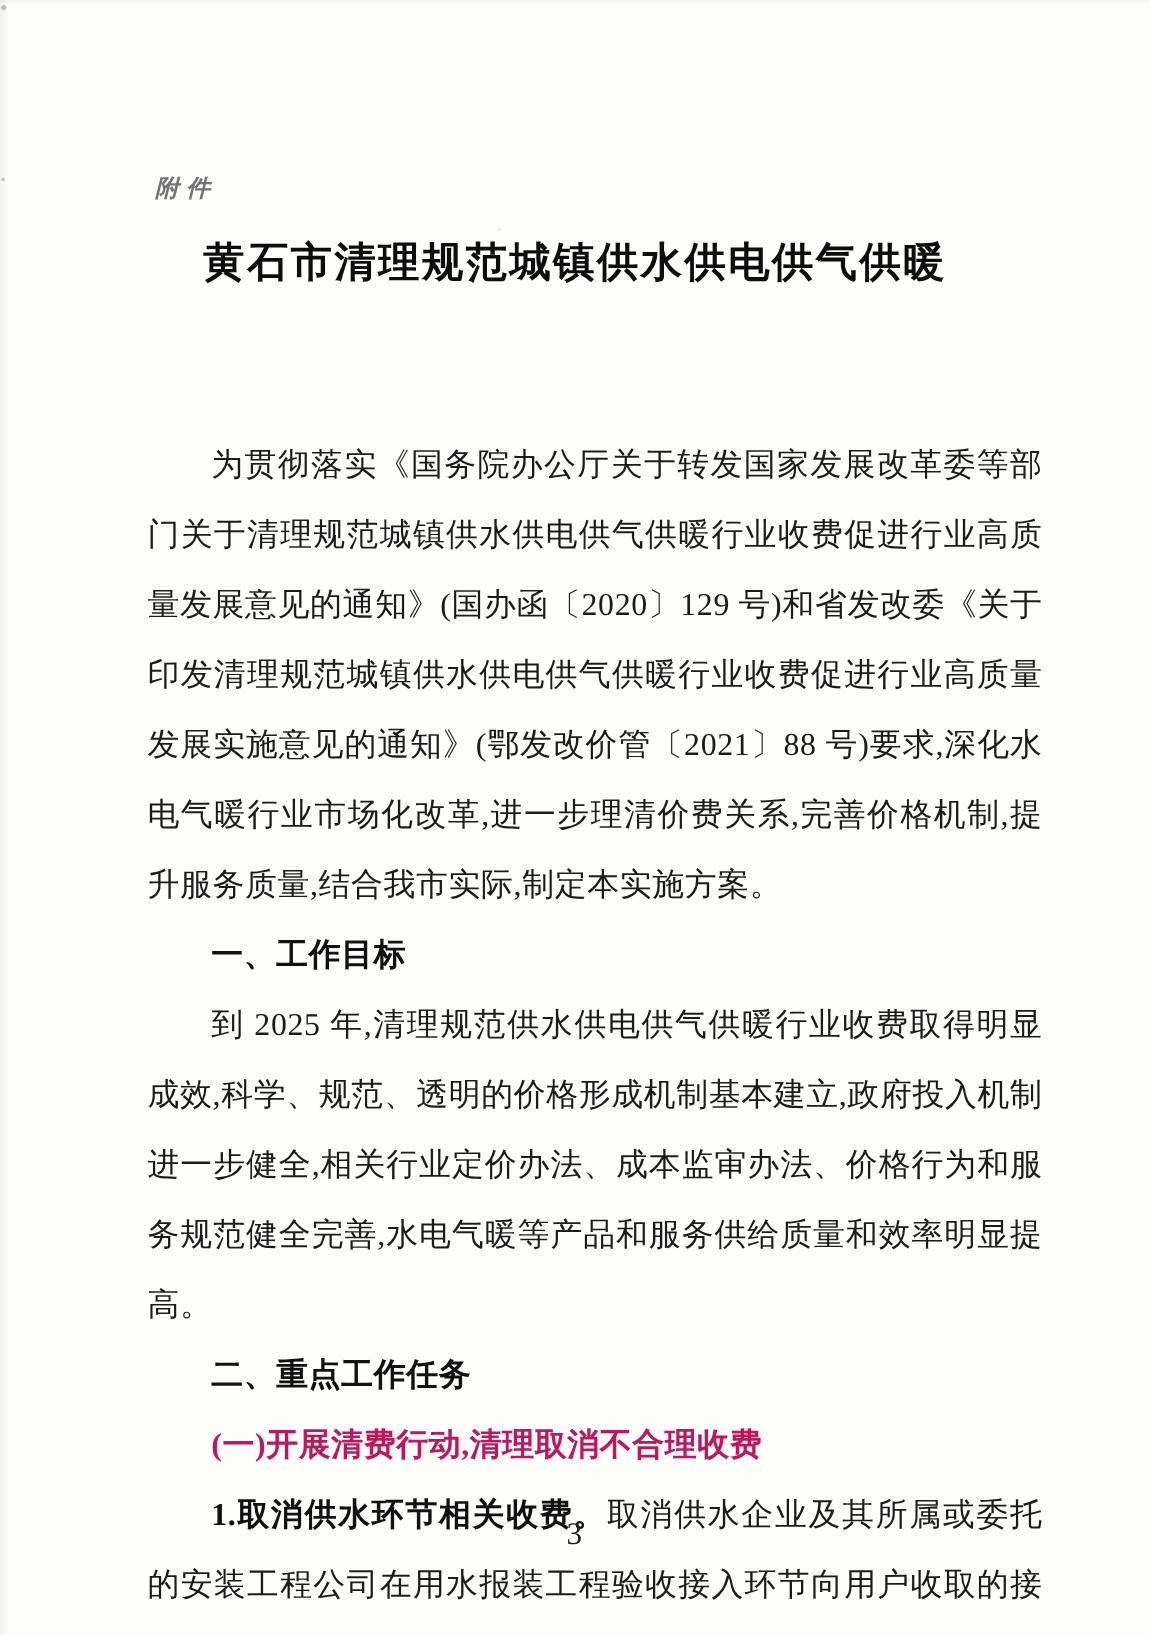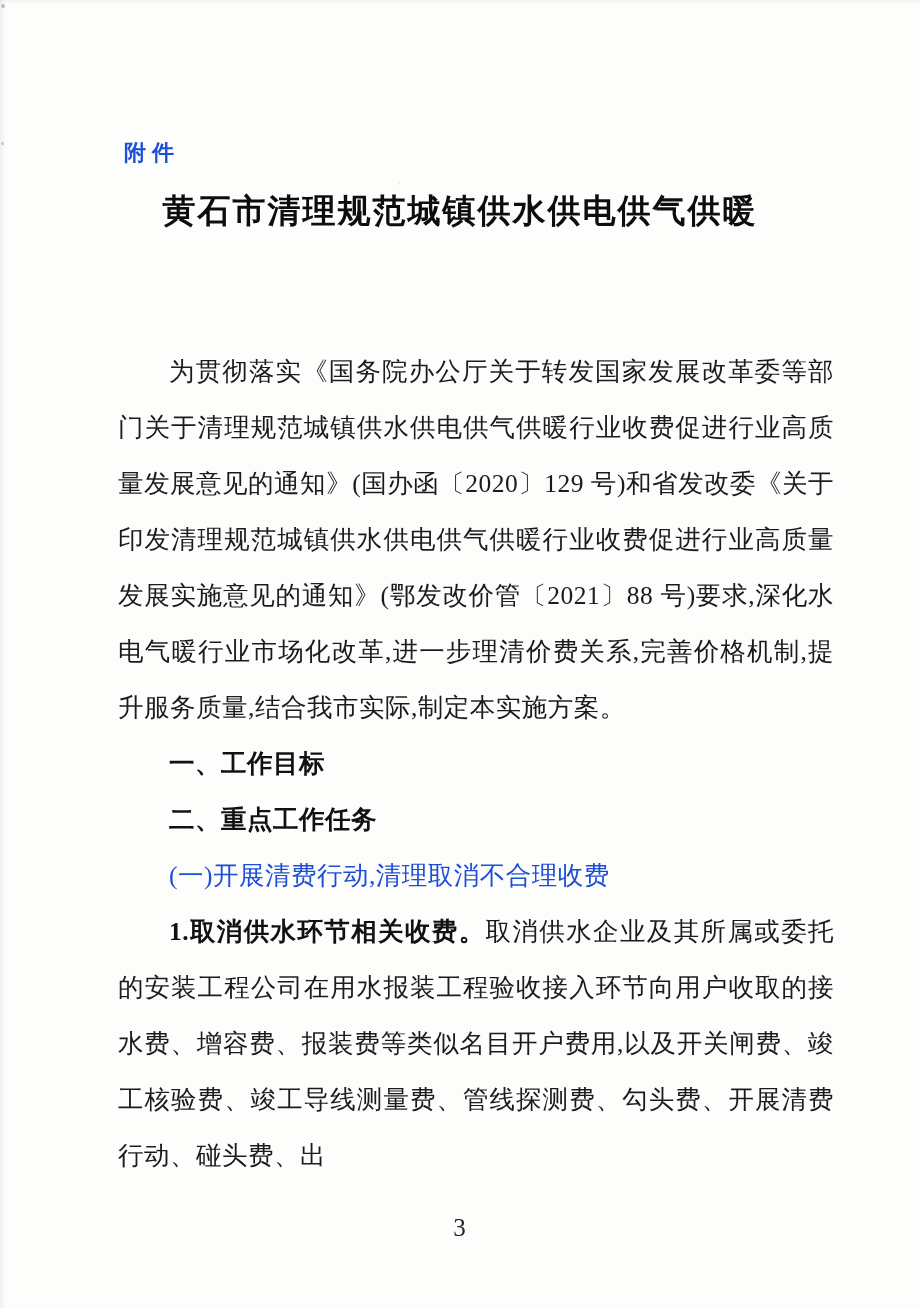--- a/index.html
+++ b/index.html
@@ -29,24 +29,25 @@
     pointer-events:none;
   }
   .speck{position:absolute;background:#8a8a8a;border-radius:50%;}
   .s1{left:1px;top:4px;width:4px;height:4px;opacity:.55;}
   .s2{left:1px;top:142px;width:3px;height:3px;opacity:.45;}
   .s3{left:398px;top:182px;width:3px;height:3px;opacity:.12;}
 
   .attachment{
     position:absolute;
     left:124px;top:138px;
-    font-size:22px;
+    font-size:19px;
     font-weight:600;
     letter-spacing:6px;
-    color:#1d4ed8;
+    color:#737373;
+    font-style:italic;
   }
   .title{
     position:absolute;
     left:0;top:186px;width:920px;
     margin:0;
     text-align:center;
     font-size:33px;
     line-height:50px;
     font-weight:700;
     letter-spacing:2px;
@@ -66,22 +67,22 @@
     letter-spacing:0.5px;
     color:#1b1b1b;
   }
   .body p{margin:0;text-indent:2em;}
   .heading-hei{
     font-family:Liberation Serif, serif;
     font-weight:700;
     color:#111;
   }
   .heading-kai{
-    font-weight:400;
-    color:#1d4ed8;
+    font-weight:700;
+    color:#be185d;
   }
   .lead{font-weight:700;color:#111;margin-top:36px;}
 
   .pageno{
     position:absolute;
     left:0;top:1214px;width:920px;
     text-align:center;
     font-size:25px;
     color:#222;
     letter-spacing:1px;
@@ -100,20 +101,21 @@
 
   <h1 class="title">
     <span class="tline">黄石市清理规范城镇供水供电供气供暖</span>
   </h1>
 
   <div class="body">
     <p class="para">为贯彻落实《国务院办公厅关于转发国家发展改革委等部门关于清理规范城镇供水供电供气供暖行业收费促进行业高质量发展意见的通知》(国办函〔2020〕129 号)和省发改委《关于印发清理规范城镇供水供电供气供暖行业收费促进行业高质量发展实施意见的通知》(鄂发改价管〔2021〕88 号)要求,深化水电气暖行业市场化改革,进一步理清价费关系,完善价格机制,提升服务质量,结合我市实际,制定本实施方案。</p>
 
     <p class="heading-hei">一、工作目标</p>
 
+    <p class="para">到 2025 年,清理规范供水供电供气供暖行业收费取得明显成效,科学、规范、透明的价格形成机制基本建立,政府投入机制进一步健全,相关行业定价办法、成本监审办法、价格行为和服务规范健全完善,水电气暖等产品和服务供给质量和效率明显提高。</p>
 
     <p class="heading-hei">二、重点工作任务</p>
 
     <p class="heading-kai">(一)开展清费行动,清理取消不合理收费</p>
 
     <p class="para"><span class="lead">1.取消供水环节相关收费。</span><span>取消供水企业及其所属或委托的安装工程公司在用水报装工程验收接入环节向用户收取的接水费、增容费、报装费等类似名目开户费用,以及开关闸费、竣工核验费、竣工导线测量费、管线探测费、勾头费、开展清费行动、碰头费、出</span></p>
   </div>
 
   <div class="pageno">3</div>
 

